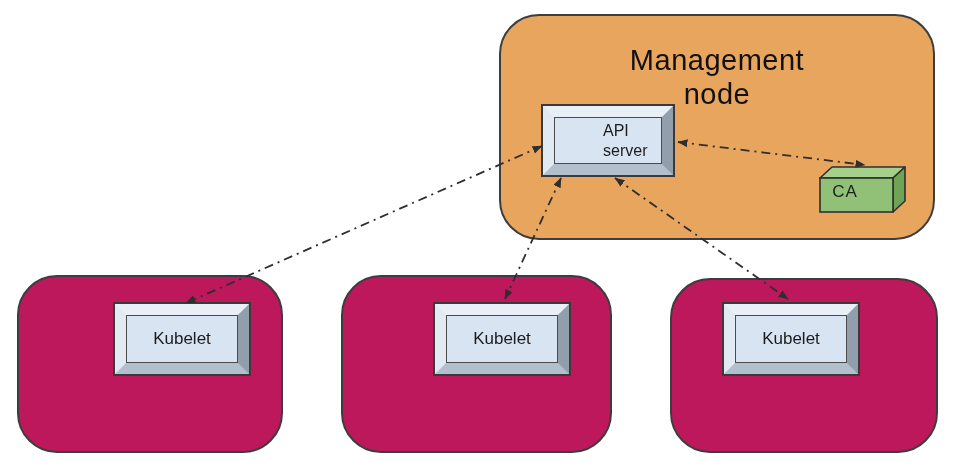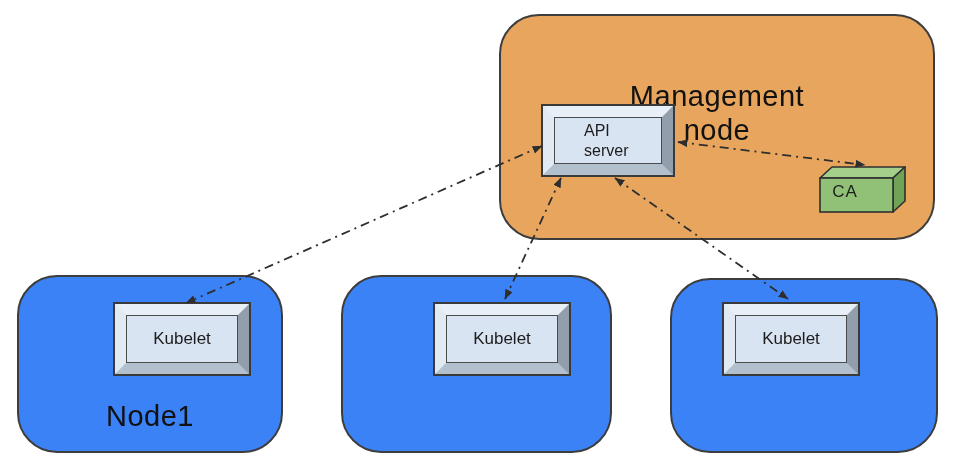--- a/index.html
+++ b/index.html
@@ -28,22 +28,22 @@
   }
   .mgmt-title {
     position: absolute;
     top: 27px; left: 0; right: 0;
     text-align: center;
     font-size: 29px;
     line-height: 1.18;
     color: #111111;
     letter-spacing: 0.5px;
   }
-  .mgmt-title span { display: inline-block; width: 215px; margin-top: 36px; }
-  .worker-node { background: #3b82f6; }
+  .mgmt-title span { display: inline-block; width: 215px; }
+  .worker-node { background: #be185d; }
   .node1 { left: 17px;  top: 275px; width: 266px; height: 178px; }
   .node2 { left: 341px; top: 275px; width: 271px; height: 178px; }
   .node3 { left: 670px; top: 278px; width: 268px; height: 175px; }
   .node-label {
     position: absolute;
     left: 0; right: 0; bottom: 18px;
     text-align: center;
     font-size: 29px;
     color: #111111;
     letter-spacing: 0.5px;
@@ -66,21 +66,21 @@
     box-sizing: border-box;
     border: 1px solid #4b4b4b;
     background: #d9e4f2;
     display: flex;
     align-items: center;
     justify-content: center;
     color: #1c1c1c;
   }
   .api-box { left: 543px; top: 106px; width: 130px; height: 69px; }
   .api-box .inner {
-    justify-content: center;
+    justify-content: flex-end;
     padding-left: 10px;
     font-size: 16px;
     line-height: 1.2;
   }
   .api-box .inner span { display: inline-block; width: 58px; }
   .kubelet-box { width: 134px; height: 70px; }
   .kubelet-box .inner { font-size: 17px; }
   .kb1 { left: 96px; top: 27px; }
   .kb2 { left: 92px; top: 27px; }
   .kb3 { left: 52px; top: 24px; }
@@ -116,21 +116,20 @@
       <span>API server</span>
     </div>
   </div>
 
   <div class="group-node worker-node node1">
     <div class="bevel kubelet-box kb1">
       <div class="inner">
         <span>Kubelet</span>
       </div>
     </div>
-    <div class="node-label">Node1</div>
   </div>
 
   <div class="group-node worker-node node2">
     <div class="bevel kubelet-box kb2">
       <div class="inner">
         <span>Kubelet</span>
       </div>
     </div>
   </div>
 

